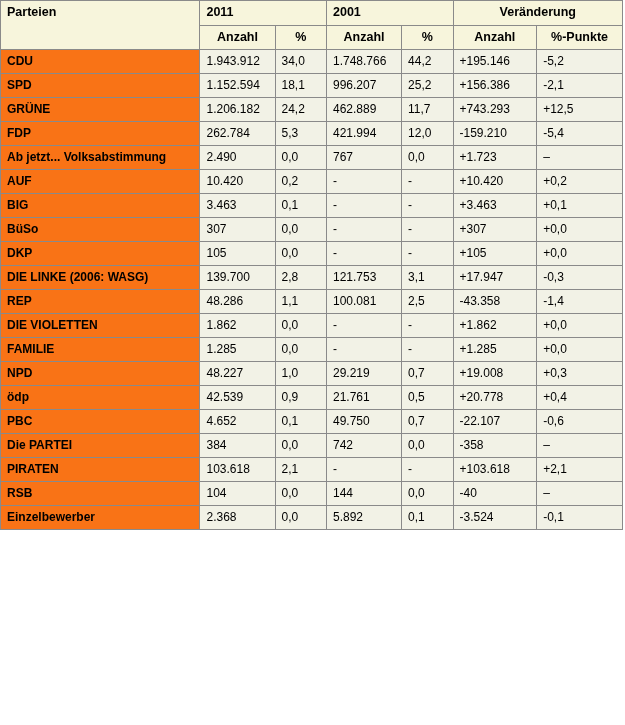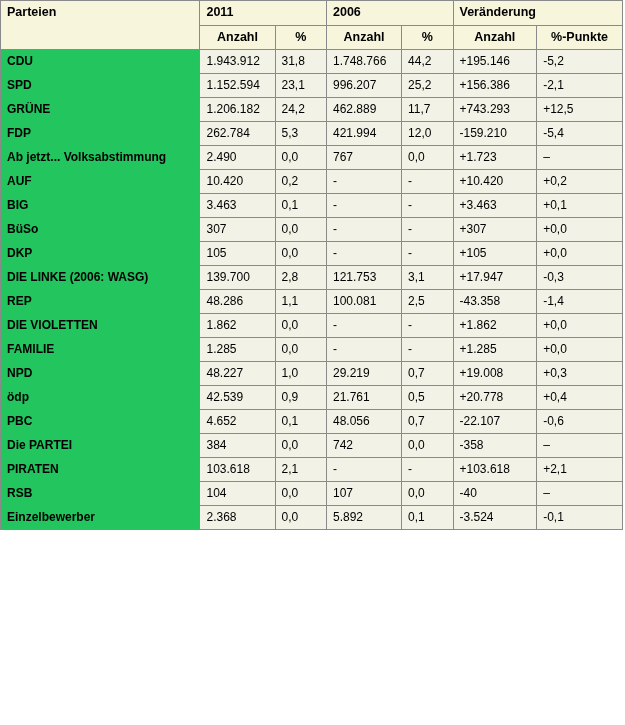--- a/index.html
+++ b/index.html
@@ -37,25 +37,25 @@
   thead th {
     background: #f7f5dc;
     font-weight: bold;
     text-align: center;
     font-size: 12.5px;
   }
   thead th.group {
     text-align: left;
   }
   thead th.group-center {
-    text-align: left;
+    text-align: center;
   }
   
   td.party {
-    background: #22c55e;
+    background: #f97316;
     font-weight: bold;
     white-space: normal;
   }
   td.party .note {
     font-weight: bold;
   }
   
   td.num {
     background: #f2f2e6;
     text-align: left;
@@ -82,46 +82,46 @@
       <col class="c-p1">
       <col class="c-a2">
       <col class="c-p2">
       <col class="c-a3">
       <col class="c-p3">
     </colgroup>
     <thead>
       <tr>
         <th rowspan="2" class="group">Parteien</th>
         <th colspan="2" class="group">2011</th>
-        <th colspan="2" class="group">2006</th>
+        <th colspan="2" class="group">2001</th>
         <th colspan="2" class="group-center">Veränderung</th>
       </tr>
       <tr>
         <th>Anzahl</th>
         <th>%</th>
         <th>Anzahl</th>
         <th>%</th>
         <th>Anzahl</th>
         <th>%-Punkte</th>
       </tr>
     </thead>
     <tbody id="results-body">
         <tr>
           <td class="party"><span>CDU</span></td>
           <td class="num">1.943.912</td>
-          <td class="num">31,8</td>
+          <td class="num">34,0</td>
           <td class="num">1.748.766</td>
           <td class="num">44,2</td>
           <td class="num">+195.146</td>
           <td class="num">-5,2</td>
         </tr>
         <tr>
           <td class="party"><span>SPD</span></td>
           <td class="num">1.152.594</td>
-          <td class="num">23,1</td>
+          <td class="num">18,1</td>
           <td class="num">996.207</td>
           <td class="num">25,2</td>
           <td class="num">+156.386</td>
           <td class="num">-2,1</td>
         </tr>
         <tr>
           <td class="party"><span>GRÜNE</span></td>
           <td class="num">1.206.182</td>
           <td class="num">24,2</td>
           <td class="num">462.889</td>
@@ -234,21 +234,21 @@
           <td class="num">0,9</td>
           <td class="num">21.761</td>
           <td class="num">0,5</td>
           <td class="num">+20.778</td>
           <td class="num">+0,4</td>
         </tr>
         <tr>
           <td class="party"><span>PBC</span></td>
           <td class="num">4.652</td>
           <td class="num">0,1</td>
-          <td class="num">48.056</td>
+          <td class="num">49.750</td>
           <td class="num">0,7</td>
           <td class="num">-22.107</td>
           <td class="num">-0,6</td>
         </tr>
         <tr>
           <td class="party"><span>Die PARTEI</span></td>
           <td class="num">384</td>
           <td class="num">0,0</td>
           <td class="num">742</td>
           <td class="num">0,0</td>
@@ -261,21 +261,21 @@
           <td class="num">2,1</td>
           <td class="num">-</td>
           <td class="num">-</td>
           <td class="num">+103.618</td>
           <td class="num">+2,1</td>
         </tr>
         <tr>
           <td class="party"><span>RSB</span></td>
           <td class="num">104</td>
           <td class="num">0,0</td>
-          <td class="num">107</td>
+          <td class="num">144</td>
           <td class="num">0,0</td>
           <td class="num">-40</td>
           <td class="num">–</td>
         </tr>
         <tr>
           <td class="party"><span>Einzelbewerber</span></td>
           <td class="num">2.368</td>
           <td class="num">0,0</td>
           <td class="num">5.892</td>
           <td class="num">0,1</td>

